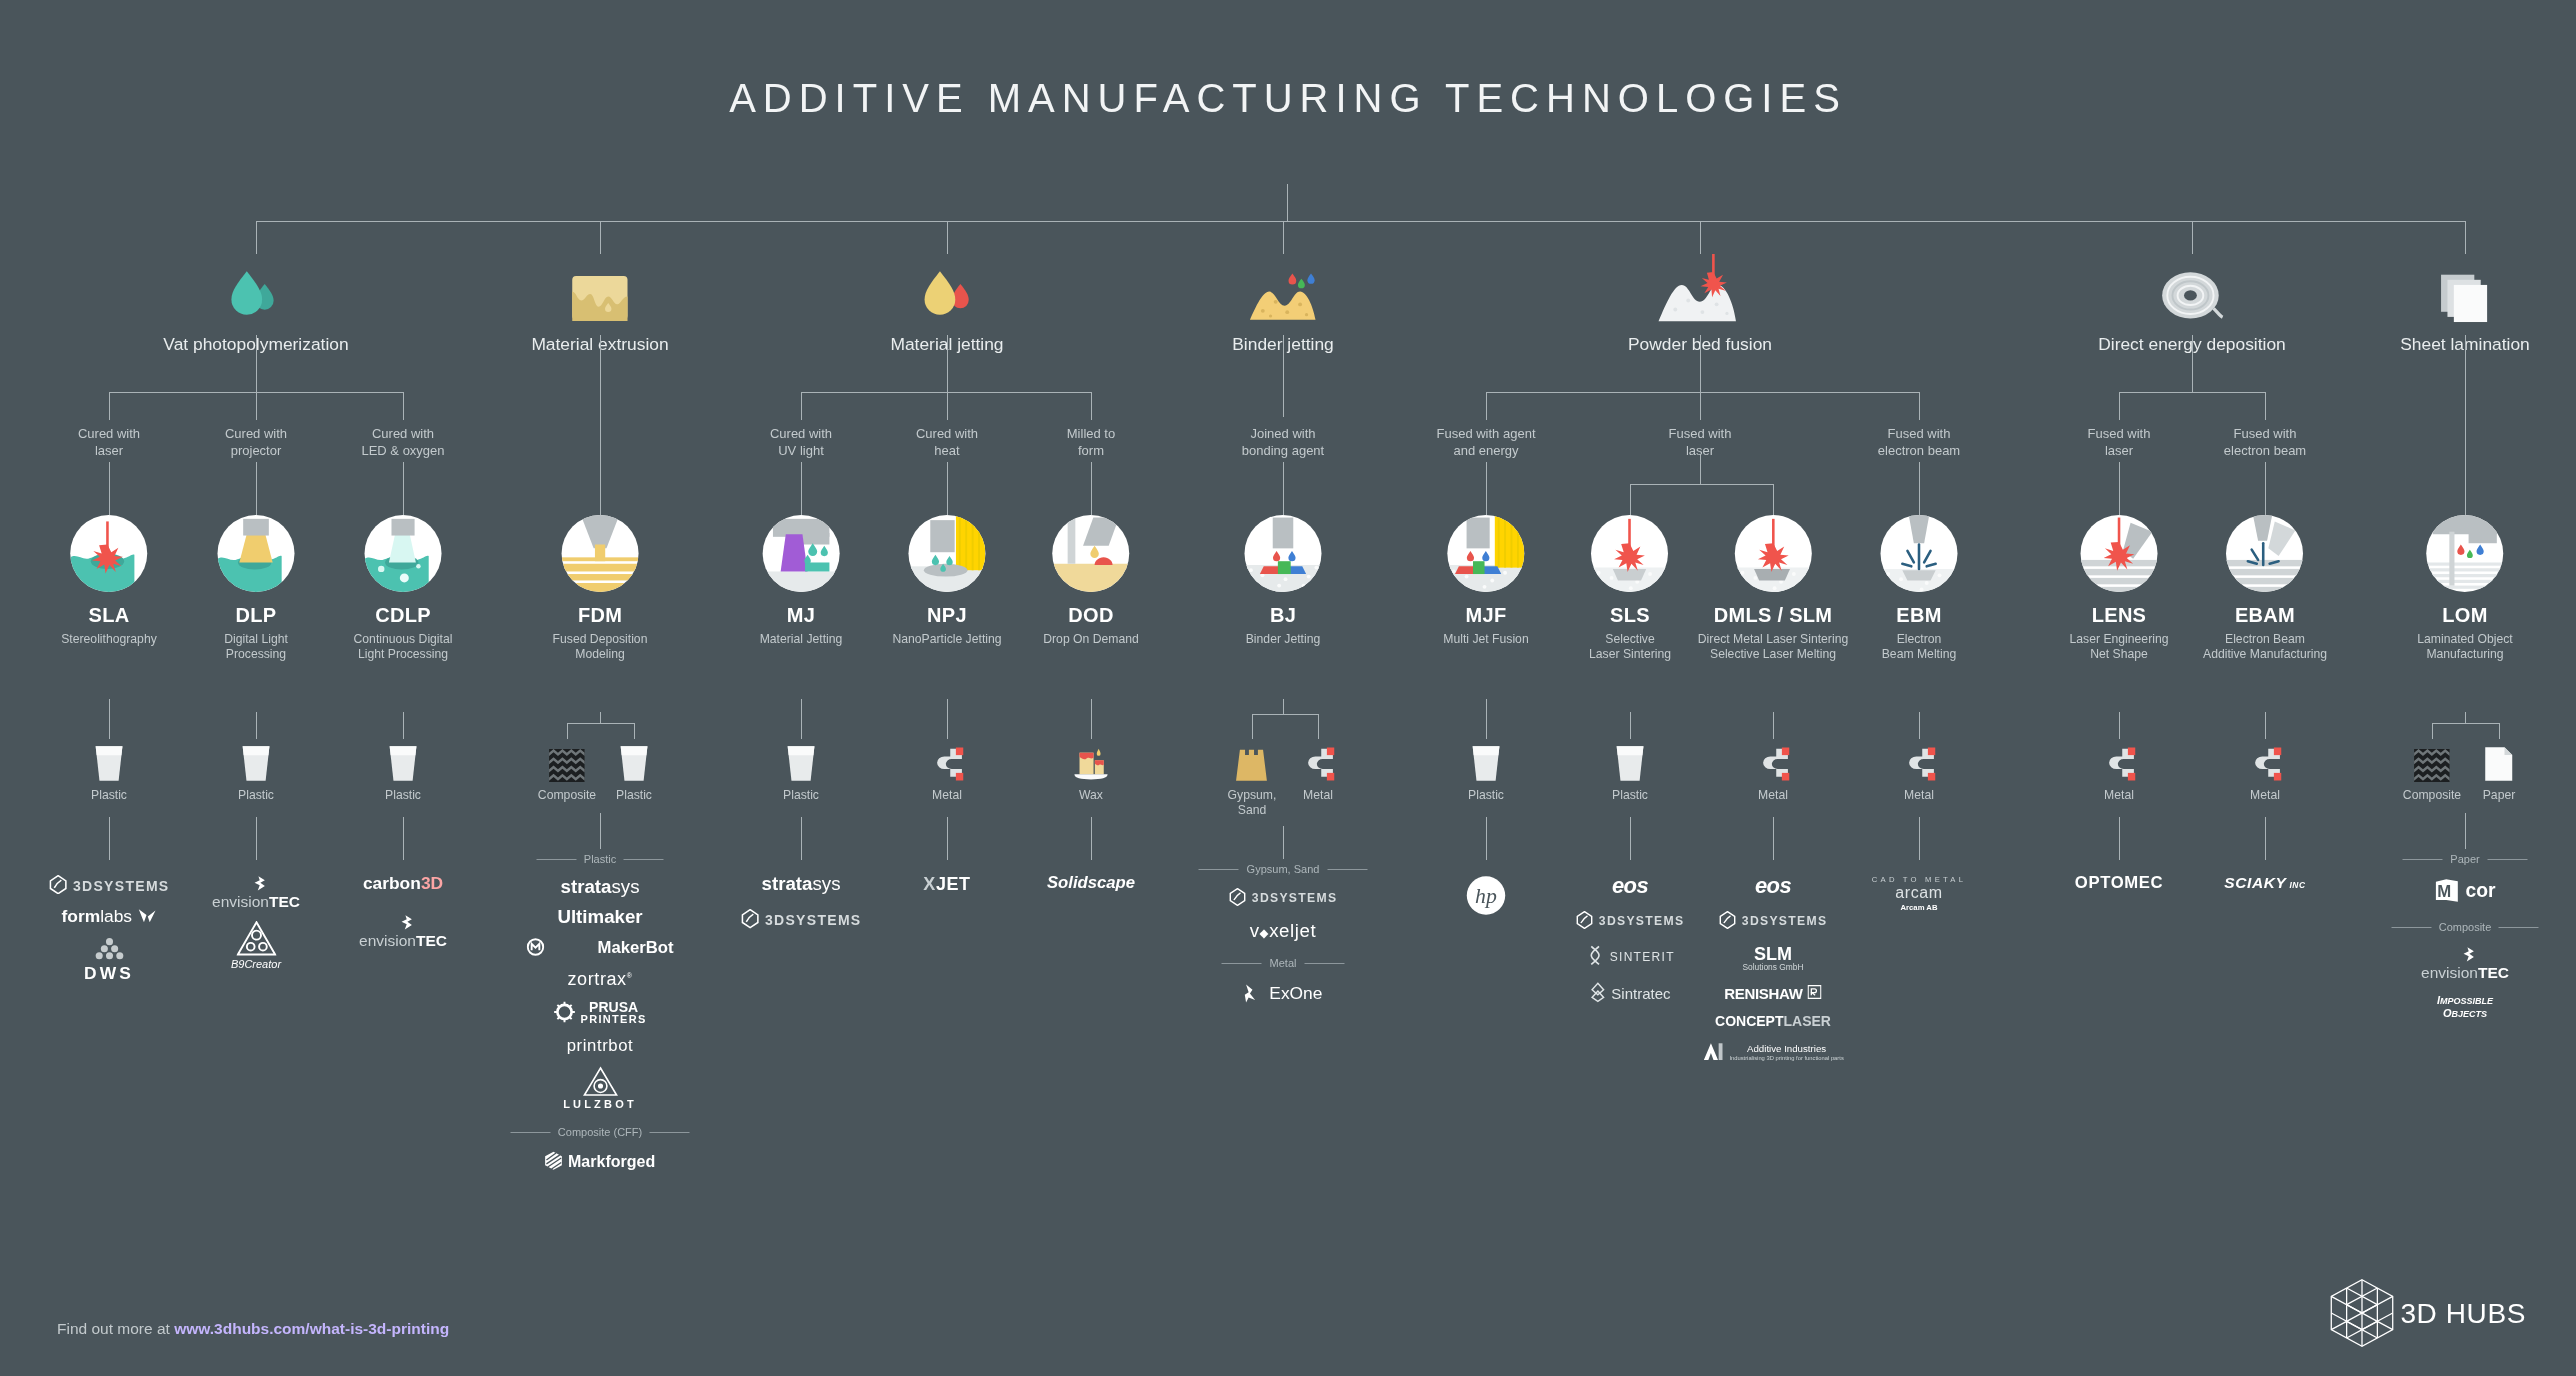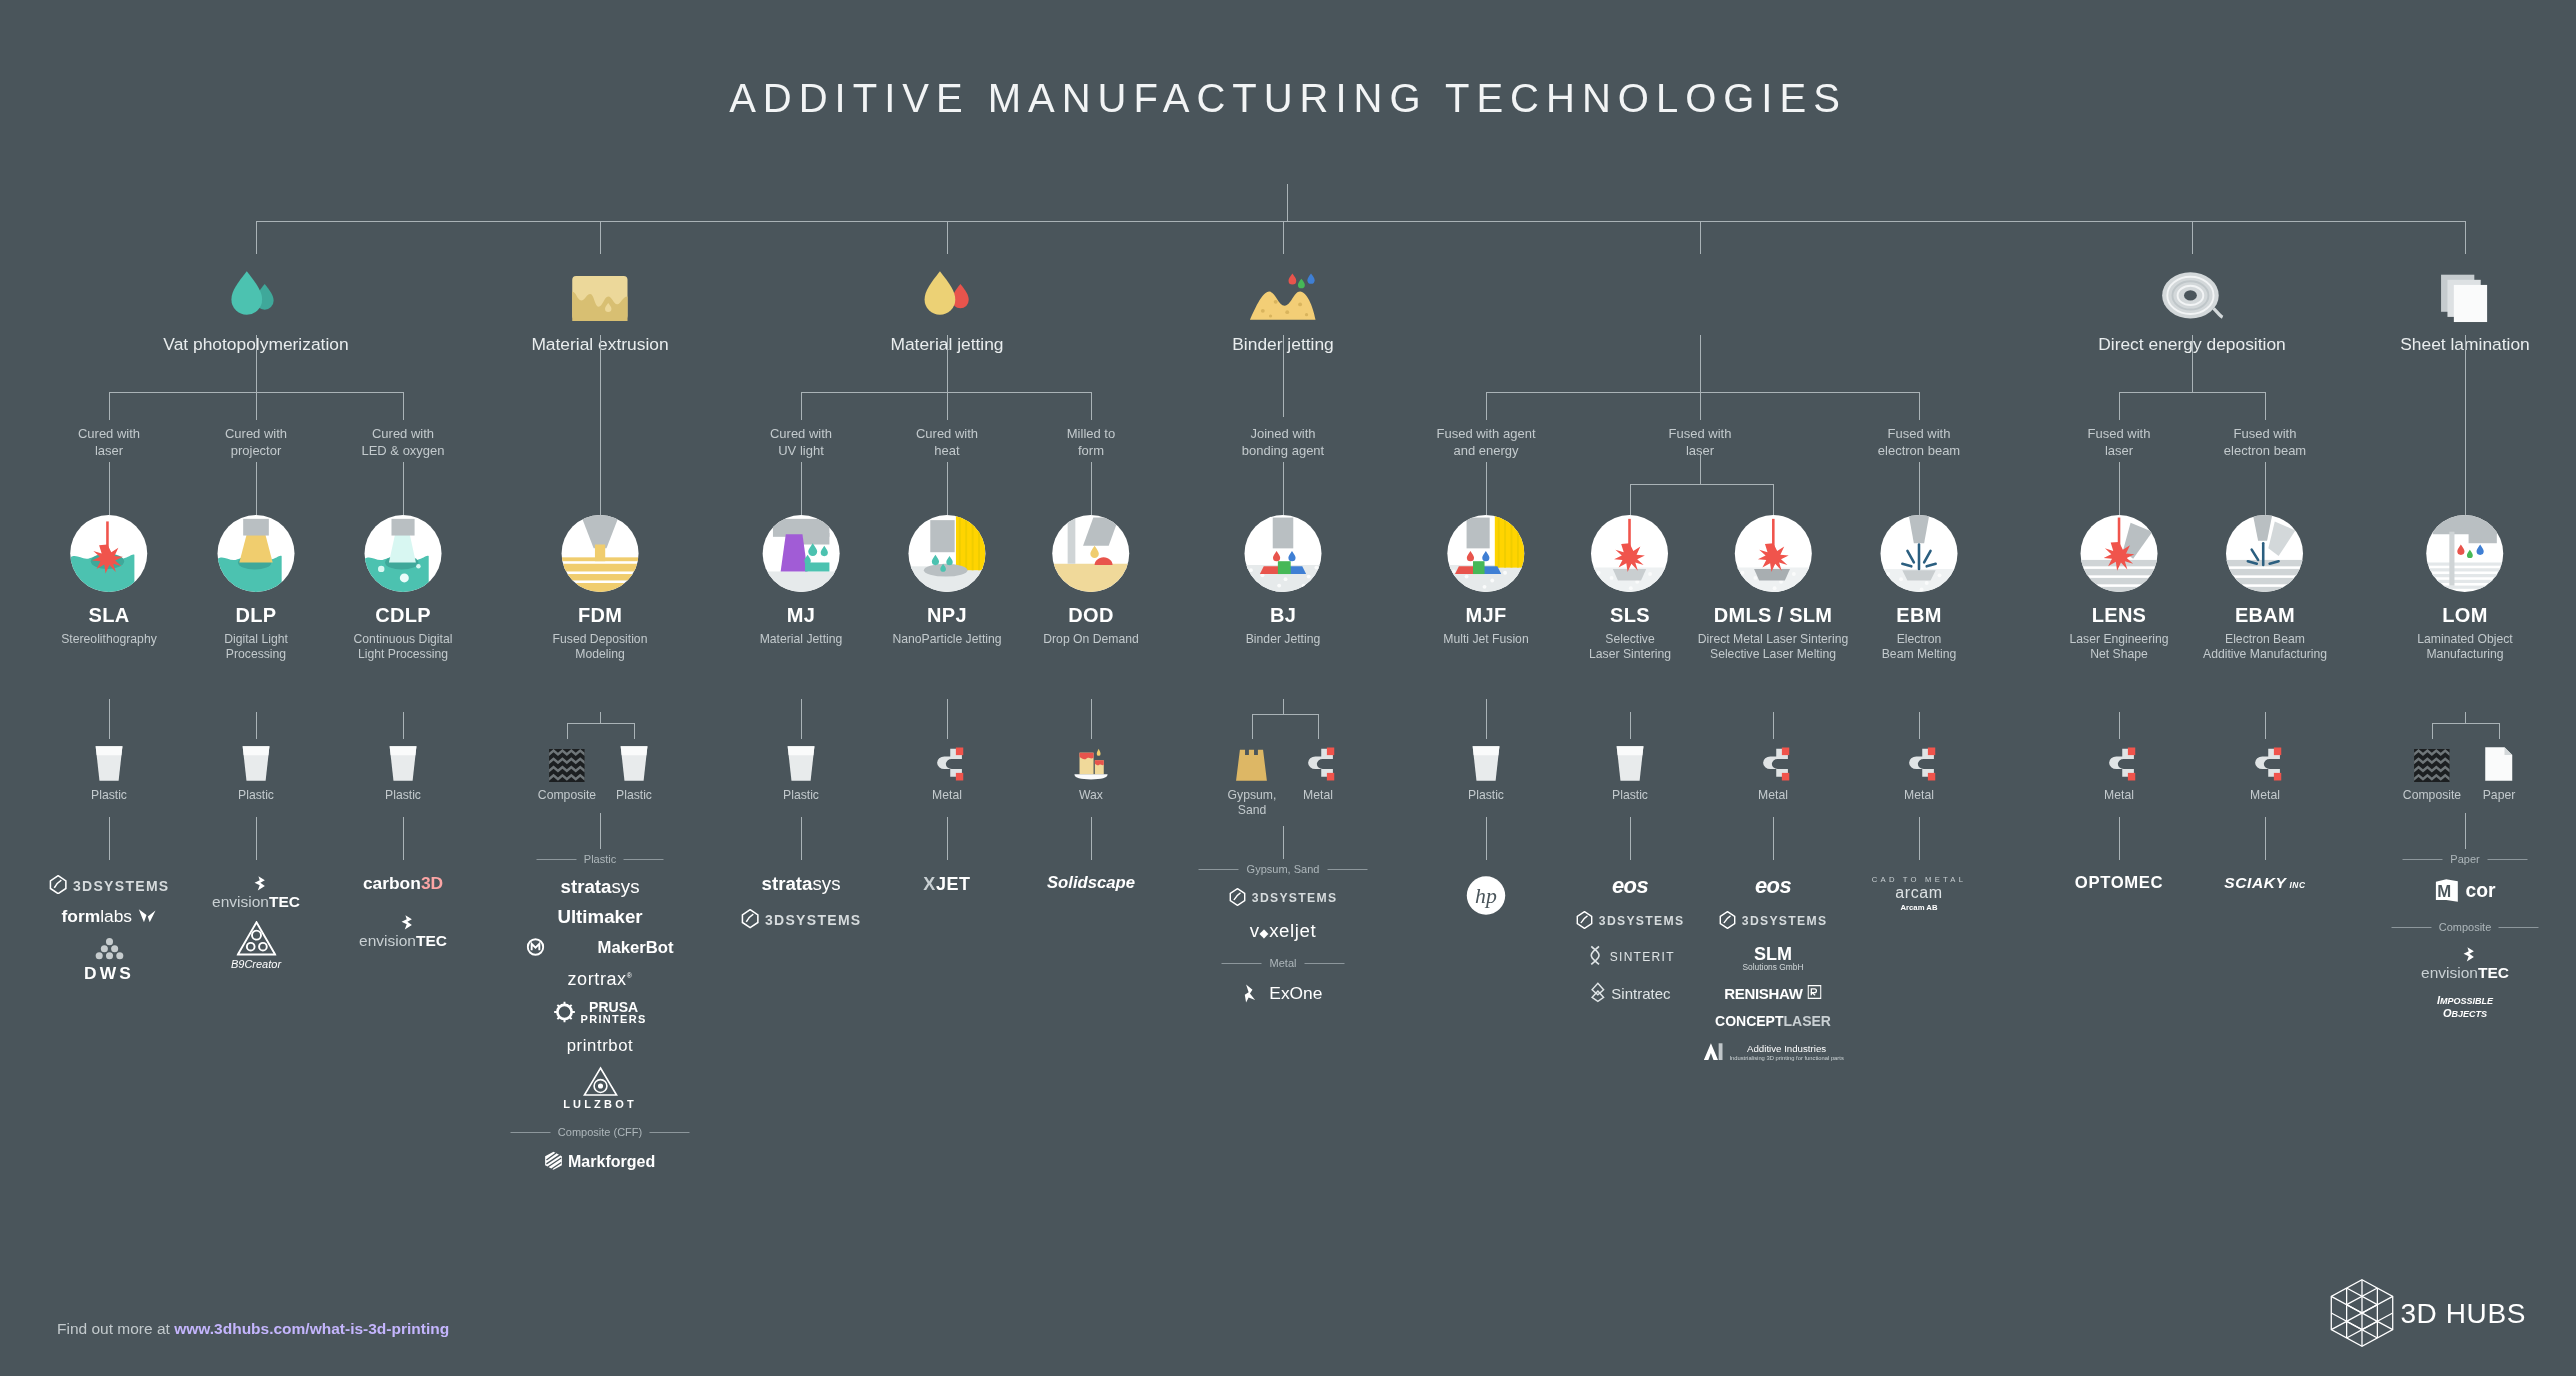--- a/index.html
+++ b/index.html
@@ -193,20 +193,35 @@
           <circle cx="92" cy="68" r="2.5" fill="#d9b45d"></circle>
         <path d="M70 4c3.6 4.8 6 8 6 11a6 6 0 0 1-12 0c0-3 2.4-6.2 6-11z" fill="#e8544c"></path>
         <path d="M84 12c3.2 4.2 5.4 7 5.4 9.6a5.4 5.4 0 0 1-10.8 0c0-2.6 2.2-5.4 5.4-9.6z" fill="#46b857"></path>
         <path d="M99 4c3.4 4.6 5.6 7.6 5.6 10.4a5.6 5.6 0 0 1-11.2 0C93.4 11.6 95.6 8.6 99 4z" fill="#3f7fd4"></path>
       </svg>
     </div>
     <div class="family-label">Binder jetting</div>
   </div>
   <div class="vline" style="left:1283px;top:335px;height:82px;"></div>
 
+  <div class="family" style="left:1700px;top:254px;transform:translateX(-50%);">
+    <div class="family-icon">
+      <svg width="97" height="71" viewBox="0 0 150 110">
+        <path d="M10 104c12-28 24-56 36-56s16 26 28 26 16-26 28-26 24 28 28 56z" fill="#f0f2f3"></path>
+        <circle cx="36" cy="86" r="3" fill="#dfe3e5"></circle>
+          <circle cx="56" cy="72" r="3" fill="#dfe3e5"></circle>
+        <circle cx="78" cy="90" r="3" fill="#dfe3e5"></circle>
+          <circle cx="100" cy="78" r="3" fill="#dfe3e5"></circle>
+        <circle cx="116" cy="92" r="2.5" fill="#dfe3e5"></circle>
+        <rect x="93" y="0" width="4" height="40" fill="#f0544c"></rect>
+        <path d="M95 28l5 10 10-6-6 11 12 1-11 5 9 8-11-3 3 11-8-9-5 11-1-12-11 6 6-10-12-1 11-5-9-8 11 3-3-11z" fill="#f0544c"></path>
+      </svg>
+    </div>
+    <div class="family-label">Powder bed fusion</div>
+  </div>
   <div class="vline" style="left:1700px;top:335px;height:57px;"></div>
   <div class="hline" style="left:1486px;top:392px;width:433px;"></div>
   <div class="vline" style="left:1486px;top:392px;height:28px;"></div>
   <div class="vline" style="left:1700px;top:392px;height:28px;"></div>
   <div class="vline" style="left:1919px;top:392px;height:28px;"></div>
 
   <div class="vline" style="left:1700px;top:455px;height:30px;"></div>
   <div class="hline" style="left:1630px;top:484px;width:143px;"></div>
   <div class="vline" style="left:1630px;top:484px;height:33px;"></div>
   <div class="vline" style="left:1773px;top:484px;height:33px;"></div>

